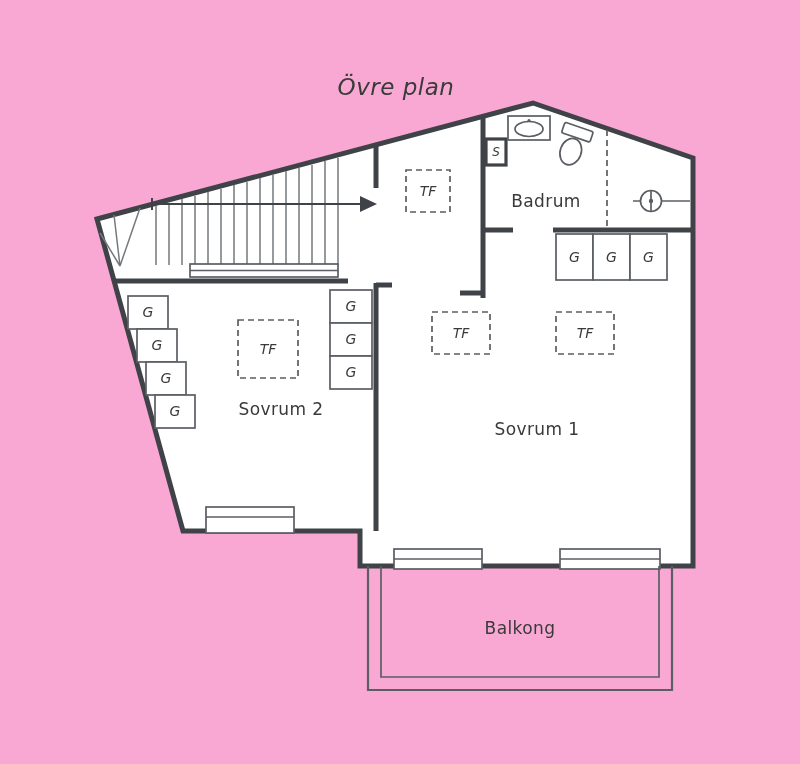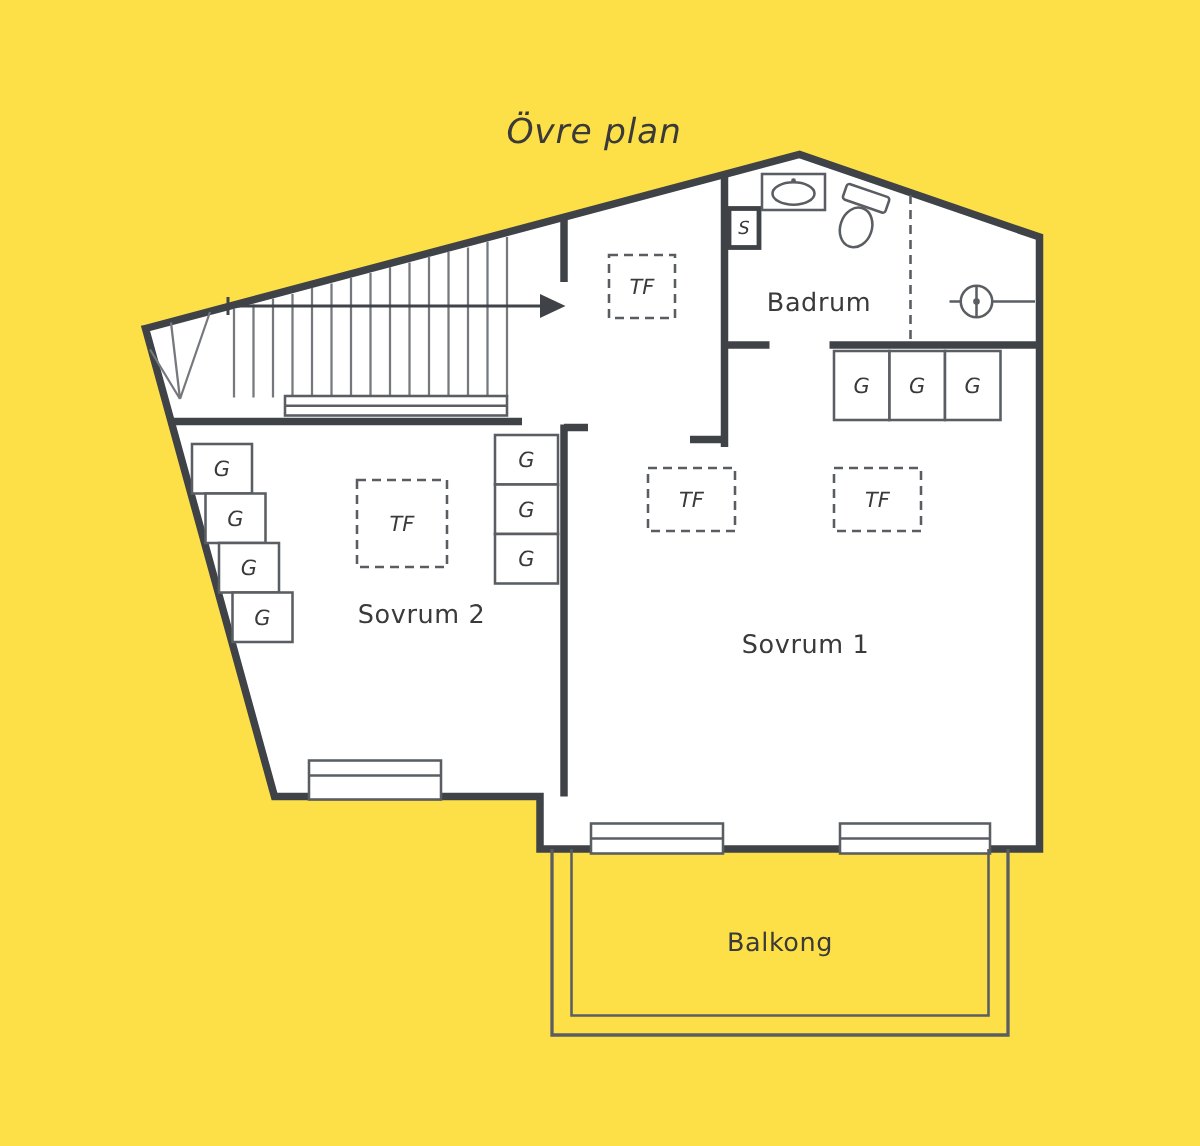--- a/index.html
+++ b/index.html
@@ -1,16 +1,16 @@
 <!DOCTYPE html>
 <html><head>
 <meta charset="utf-8">
 <style>
   html,body{margin:0;padding:0;background:#ffffff;}
-  .stage{width:800px;height:764px;background:#fde047;position:relative;overflow:hidden;margin:0 auto;}
+  .stage{width:800px;height:764px;background:#f9a8d4;position:relative;overflow:hidden;margin:0 auto;}
   svg{display:block;}
   .wall{stroke:#3f4348;stroke-width:5;fill:none;stroke-linecap:butt;stroke-linejoin:miter;}
   .outer{fill:#ffffff;}
   .thin{stroke:#5a5e63;stroke-width:1.7;fill:none;}
   .thinfill{stroke:#5a5e63;stroke-width:1.7;fill:#ffffff;}
   .thick-box{stroke:#3f4348;stroke-width:3.2;fill:#ffffff;}
   .dash{stroke:#595d61;stroke-width:1.7;fill:none;stroke-dasharray:6 4;}
   .tread{stroke:#75797d;stroke-width:1.5;fill:none;}
   .arrow{stroke:#3f4348;stroke-width:2;fill:none;}
   .arrowhead{fill:#3f4348;stroke:none;}

